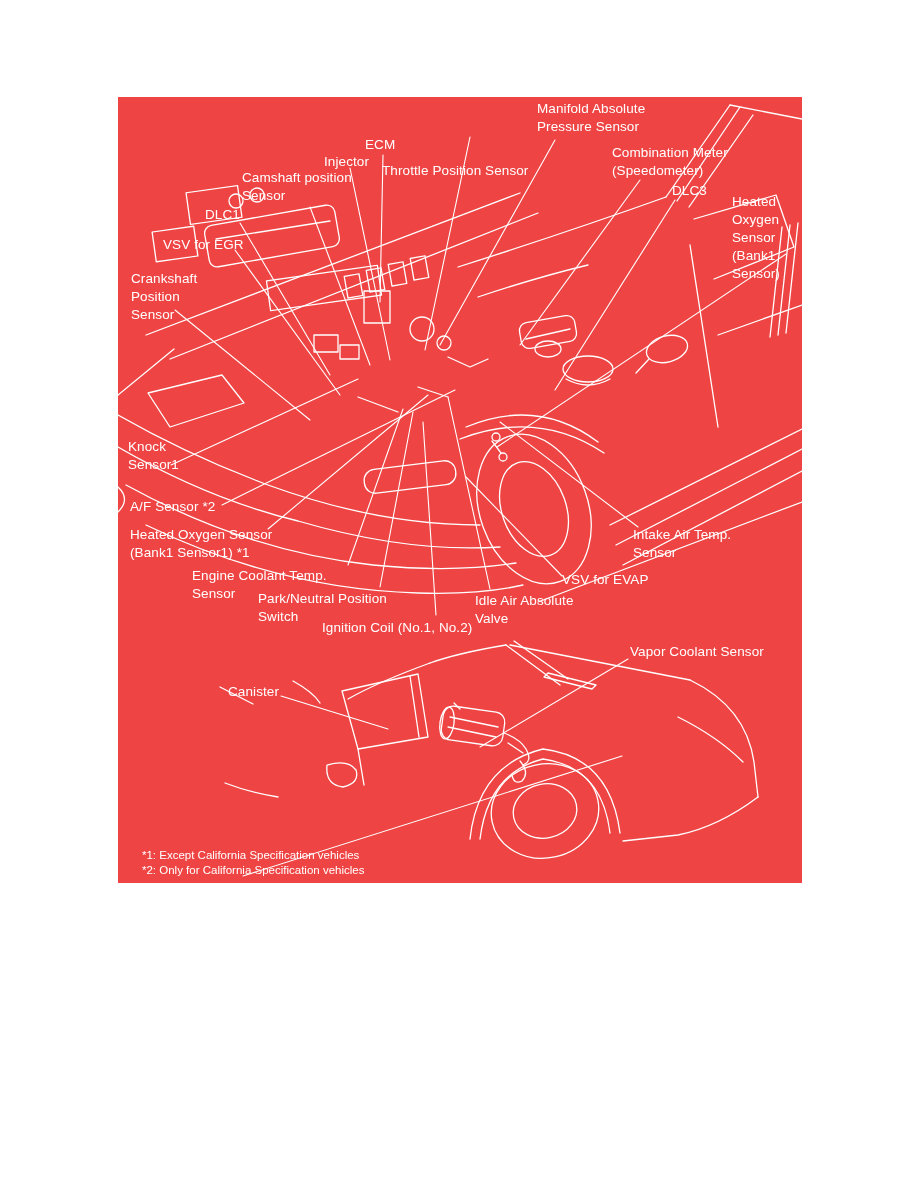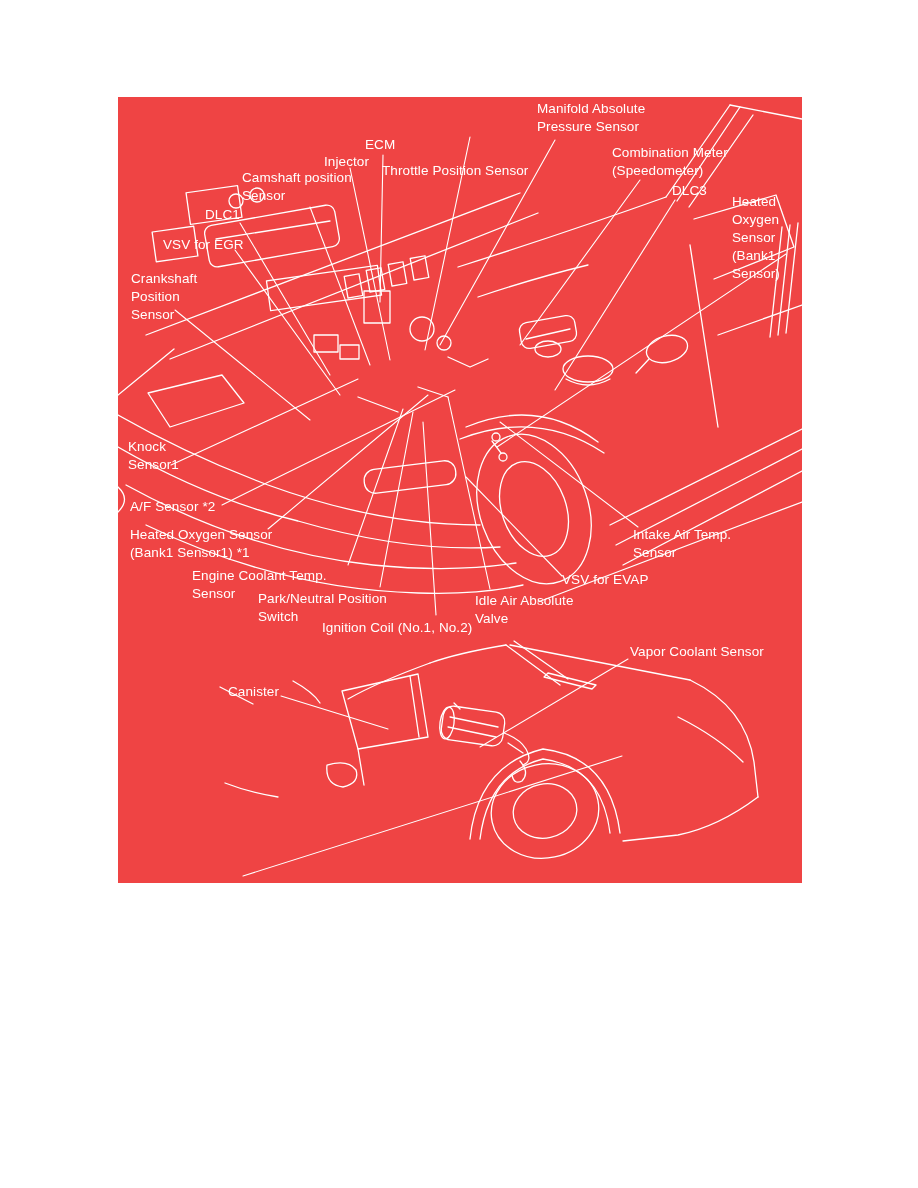--- a/index.html
+++ b/index.html
@@ -231,14 +231,16 @@
         <div class="comp-label" style="left: 204px; top: 522px;">Ignition Coil (No.1, No.2)</div>
         <div class="comp-label" style="left: 357px; top: 495px;">Idle Air Absolute
 Valve</div>
         <div class="comp-label" style="left: 515px; top: 429px;">Intake Air Temp.
 Sensor</div>
         <div class="comp-label" style="left: 444px; top: 474px;">VSV for EVAP</div>
         <div class="comp-label" style="left: 512px; top: 546px;">Vapor Coolant Sensor</div>
         <div class="comp-label" style="left: 110px; top: 586px;">Canister</div>
       </div>
 
+    <div id="footnotes"><span>*1: Except California Specification vehicles</span>
+<span>*2: Only for California Specification vehicles</span></div>
   </div>
 </div>
 
 </body></html>

